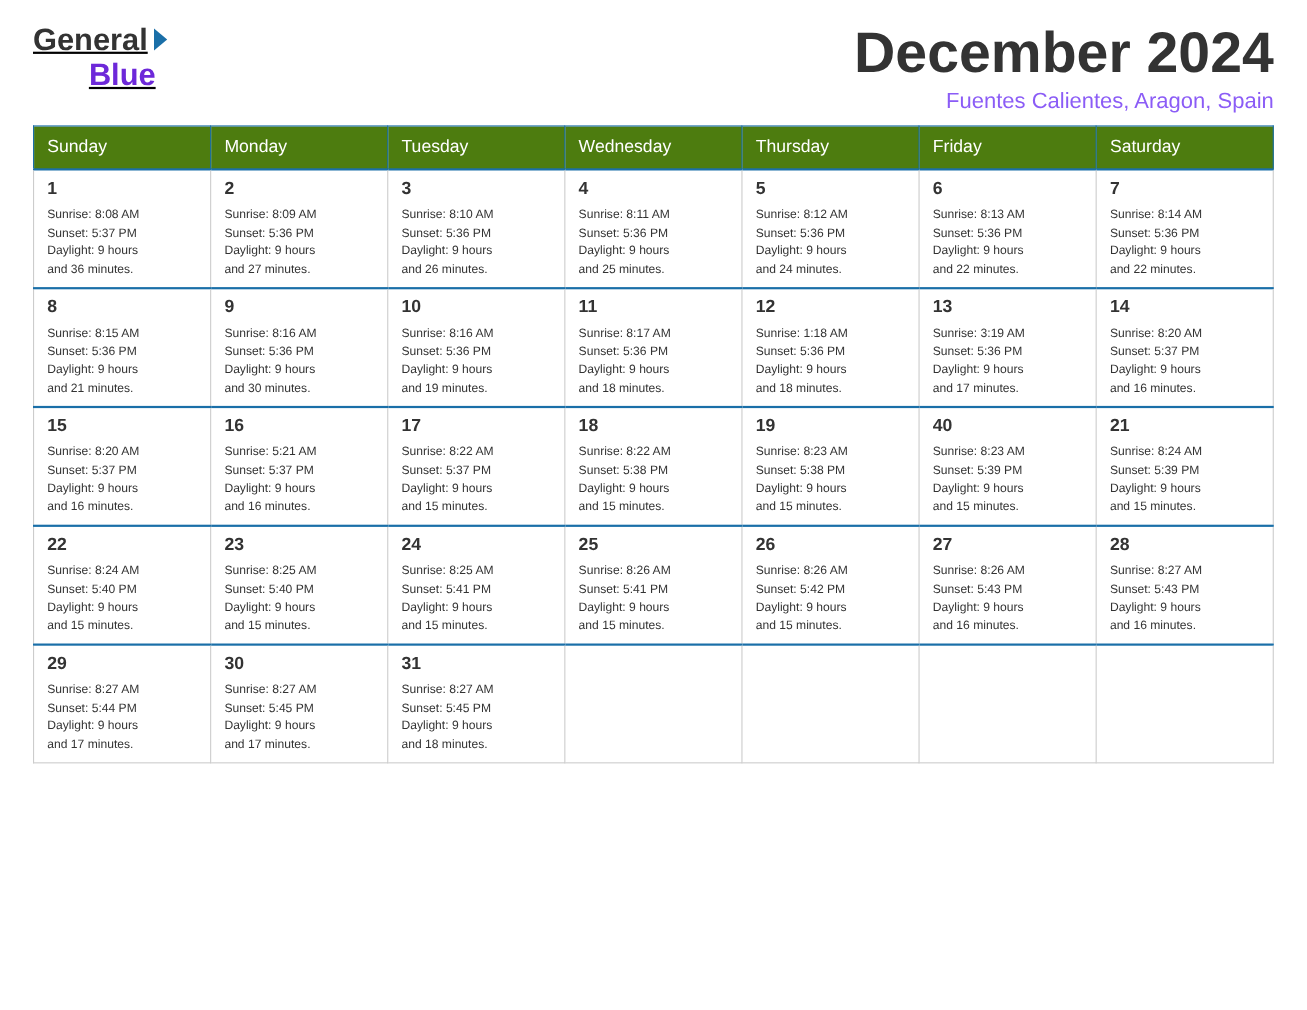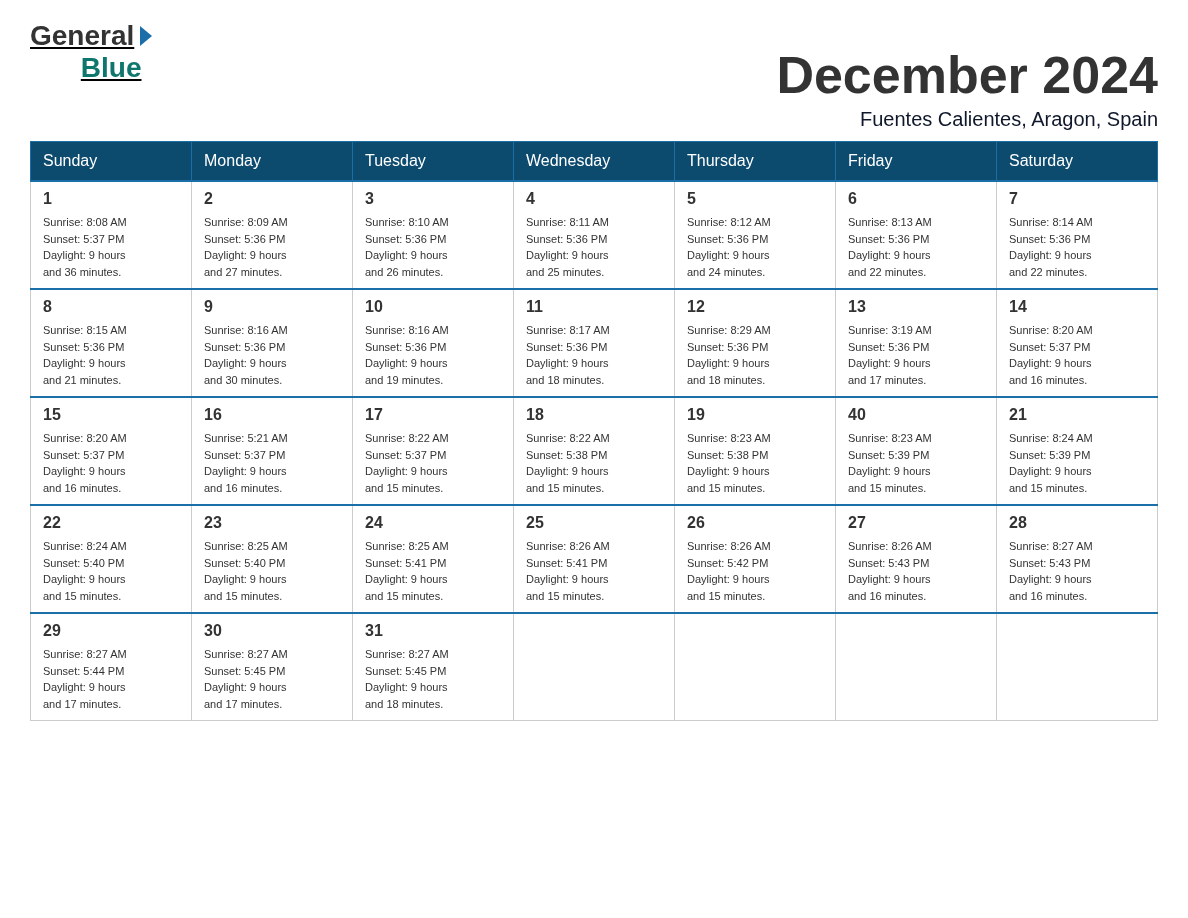--- a/index.html
+++ b/index.html
@@ -34,43 +34,42 @@
     .logo-arrow {
       display: inline-block;
       width: 0;
       height: 0;
       border-left: 12px solid #1a6fa8;
       border-top: 10px solid transparent;
       border-bottom: 10px solid transparent;
       margin-left: 4px;
       vertical-align: middle;
     }
-    .logo-blue { color: #0f766e; font-size: 28px; font-weight: bold; margin-left: 40px; }
+    .logo-blue { color: #6d28d9; font-size: 28px; font-weight: bold; margin-left: 40px; }
     .title-block {
       text-align: right;
-      margin-top: 27px;
     }
     .month-title {
       font-size: 52px;
       font-weight: bold;
       color: #333;
       line-height: 1.1;
     }
     .location {
       font-size: 20px;
-      color: #0f172a;
+      color: #8b5cf6;
       margin-top: 4px;
     }
     table {
       width: 100%;
       border-collapse: collapse;
       margin-top: 10px;
     }
     thead tr {
-      background-color: #0c4a6e;
+      background-color: #4d7c0f;
     }
     thead th {
       color: #fff;
       font-size: 16px;
       font-weight: normal;
       padding: 10px 12px;
       text-align: left;
       border: 1px solid #1a6fa8;
     }
     tbody tr {
@@ -225,21 +224,21 @@
           <div class="day-info">
             <span>Sunrise: 8:17 AM</span><br>
             <span>Sunset: 5:36 PM</span><br>
             <span>Daylight: 9 hours</span><br>
             <span>and 18 minutes.</span>
           </div>
         </td>
         <td>
           <span class="day-num">12</span>
           <div class="day-info">
-            <span>Sunrise: 8:29 AM</span><br>
+            <span>Sunrise: 1:18 AM</span><br>
             <span>Sunset: 5:36 PM</span><br>
             <span>Daylight: 9 hours</span><br>
             <span>and 18 minutes.</span>
           </div>
         </td>
         <td>
           <span class="day-num">13</span>
           <div class="day-info">
             <span>Sunrise: 3:19 AM</span><br>
             <span>Sunset: 5:36 PM</span><br>

